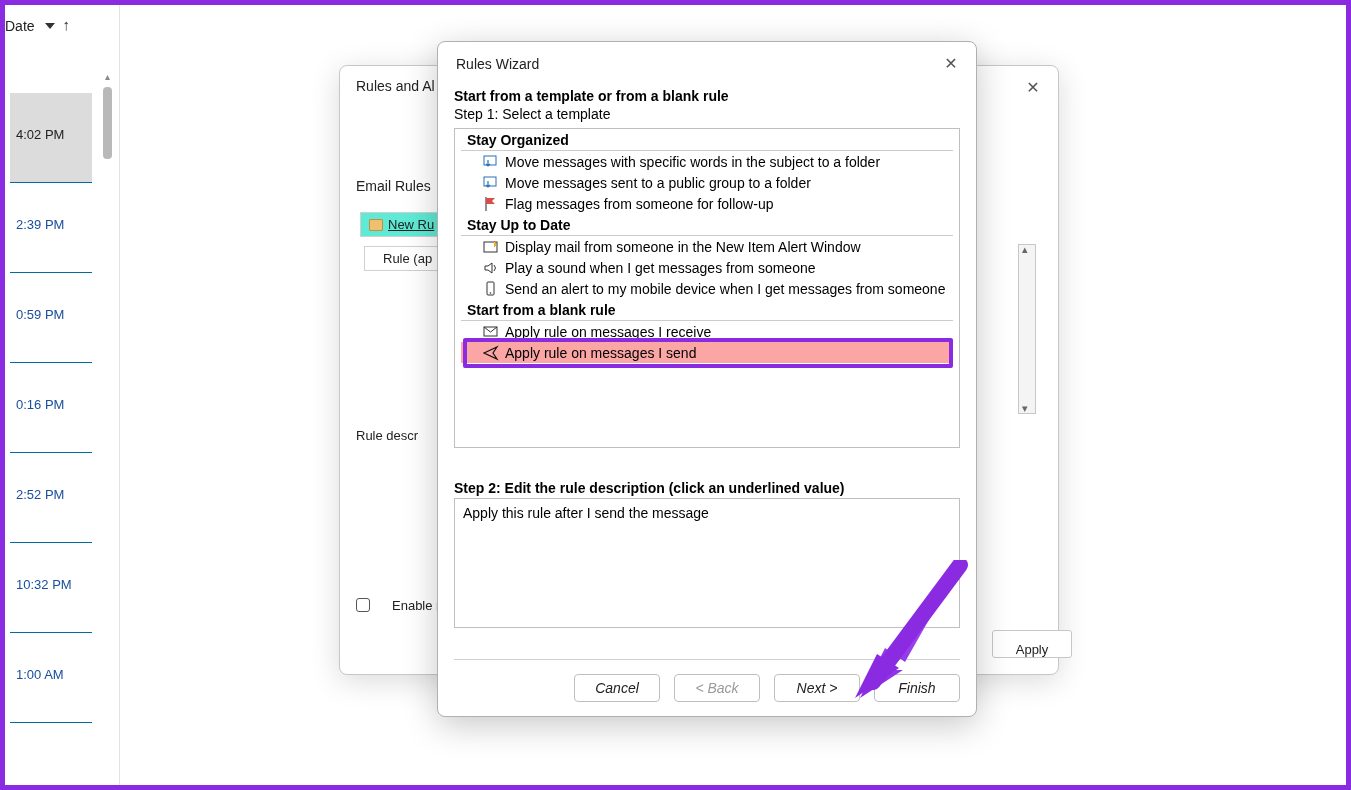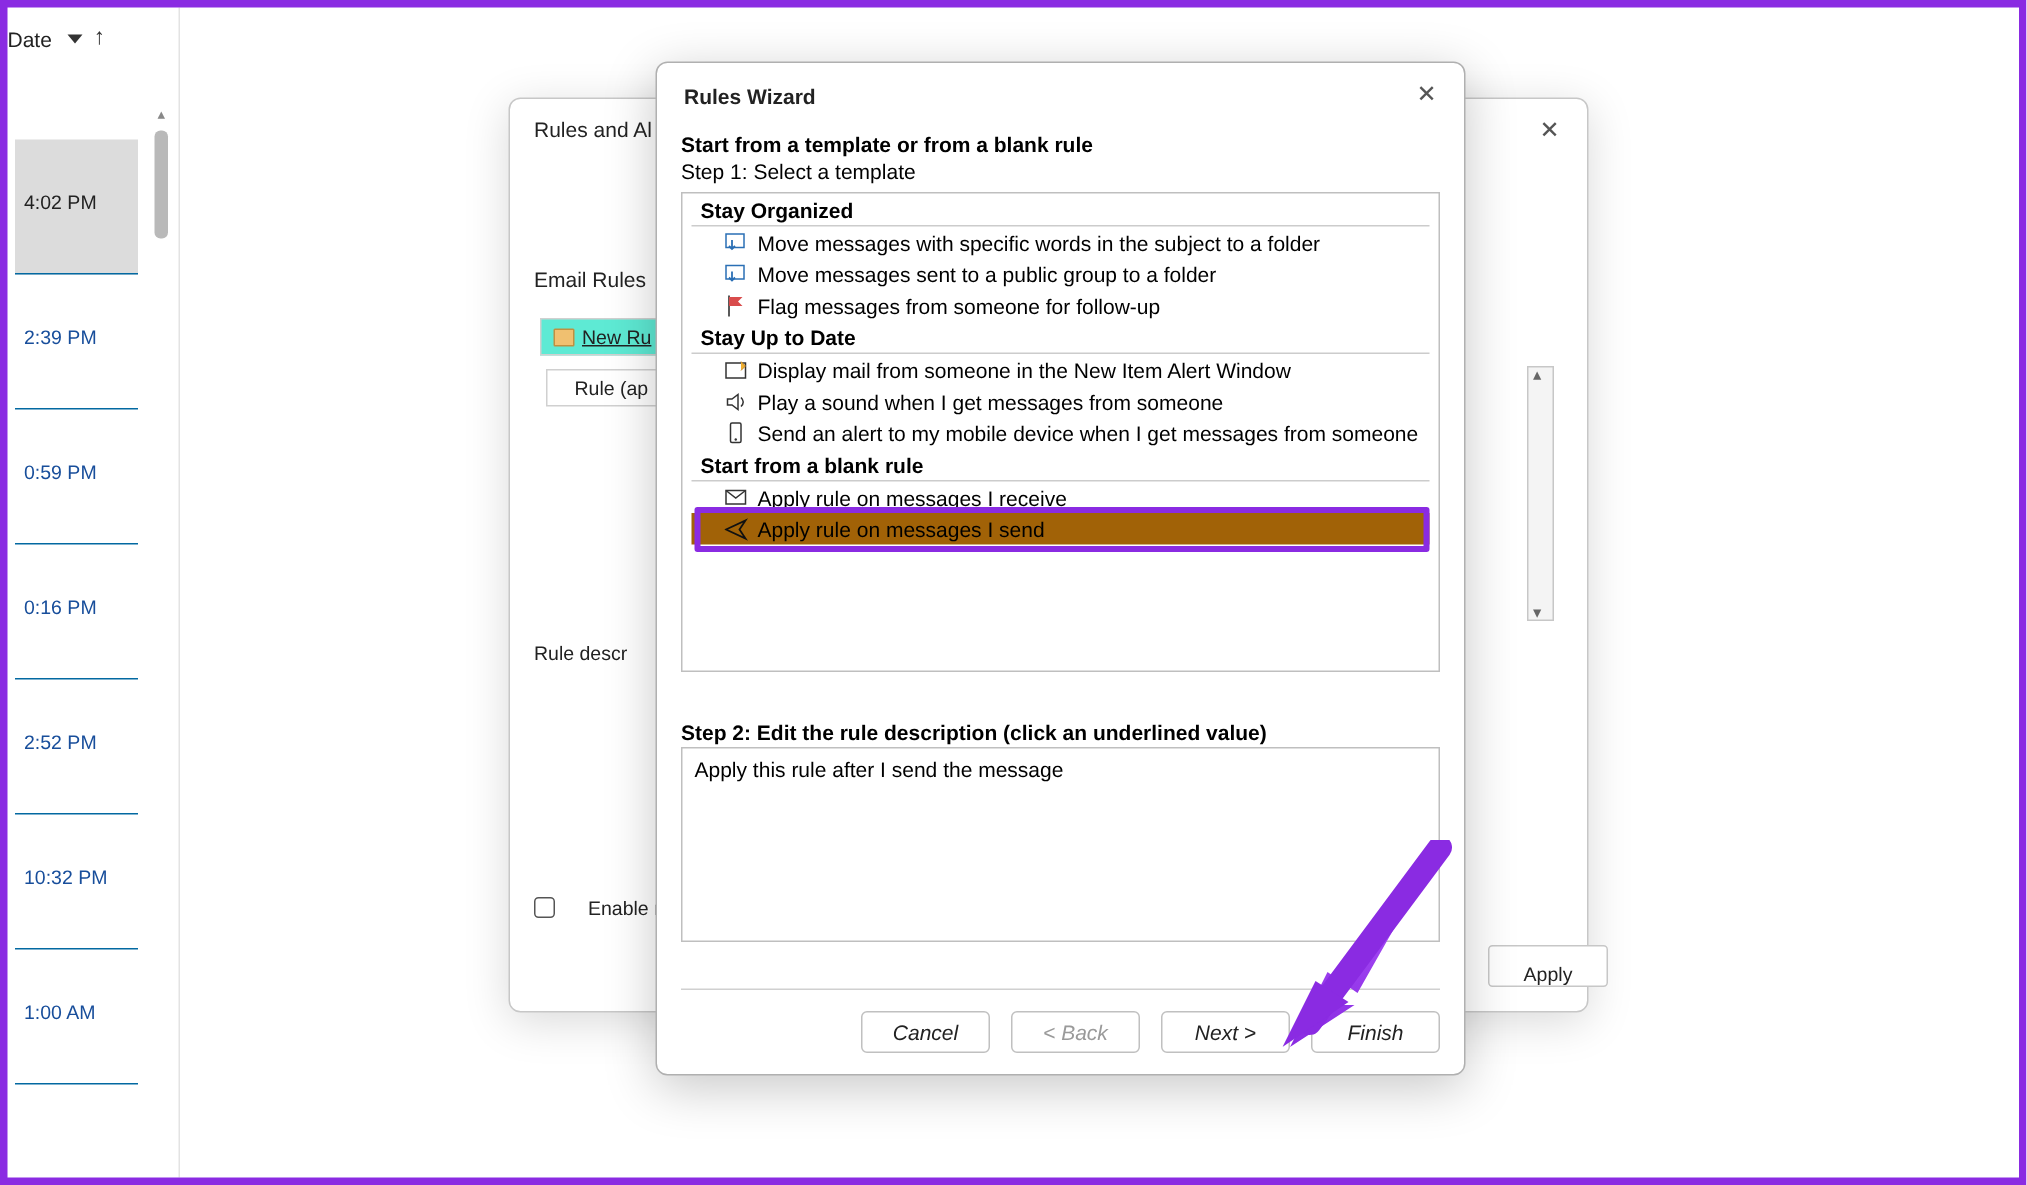--- a/index.html
+++ b/index.html
@@ -24,32 +24,32 @@
   .dlg-back .newrule span.lbl { text-decoration:underline; color:#222; }
   .dlg-back .ruleapp { position:absolute; left:24px; top:180px; font-size:13px; color:#222; border:1px solid #d0d0d0; background:#fff; padding:4px 10px 4px 18px; }
   .dlg-back .ruledesc { position:absolute; left:16px; top:362px; font-size:13px; color:#222; }
   .dlg-back .enable { position:absolute; left:16px; top:532px; display:flex; align-items:flex-start; gap:22px; font-size:13px; color:#222; }
   .dlg-back .enable .sq { width:14px; height:14px; border:1.5px solid #555; border-radius:3px; }
   .dlg-back .apply { position:absolute; right:-14px; bottom:16px; width:80px; height:28px; border:1px solid #c7c7c7; border-radius:3px; background:#fff; font-size:13px; color:#222; display:flex; align-items:flex-end; justify-content:center; }
   .dlg-back .sidescroll { position:absolute; right:22px; top:178px; width:18px; height:170px; border:1px solid #c7c7c7; background:#f4f4f4; }
   .dlg-back .sidescroll::before { content:"▴"; position:absolute; left:3px; top:-2px; font-size:11px; color:#666;}
   .dlg-back .sidescroll::after { content:"▾"; position:absolute; left:3px; bottom:-2px; font-size:11px; color:#666;}
   .wiz { position:absolute; left:437px; top:41px; width:540px; height:676px; background:#fff; border:1px solid #b0b0b0; border-radius:8px; box-shadow:0 8px 34px rgba(0,0,0,0.22); z-index:50; }
-  .wiz .wtitle { padding:14px 18px 8px; font-size:14px; color:#222;font-weight:bold; }
+  .wiz .wtitle { padding:14px 18px 8px; font-size:14px; color:#222; }
   .wiz .close { position:absolute; right:10px; top:6px; width:30px; height:30px; display:flex; align-items:center; justify-content:center; color:#555; font-size:16px; font-weight:300; }
   .wiz .body { padding:0 16px; font-size:14px; color:#000; }
   .wiz .hdr1 { font-weight:700; font-size:14px; margin-top:8px; }
   .wiz .hdr2 { font-size:14px; margin:2px 0 6px 0; }
   .wiz .listbox { border:1px solid #bfbfbf; background:#fff; height:320px; margin-top:2px; overflow:hidden; }
   .wiz .cat { font-weight:700; font-size:14px; padding:3px 4px 2px 6px; border-bottom:1px solid #ccc; margin:0 6px; }
   .wiz .cat.first { border-bottom:1px solid #ccc; }
   .wiz .opt { display:flex; align-items:center; gap:6px; padding:1px 6px 1px 28px; font-size:14px; color:#000; height:21px; }
   .wiz .opt .ic { width:16px; height:16px; display:flex; align-items:center; justify-content:center; flex-shrink:0; }
   .wiz .highlight-wrap { margin:0 6px; position:relative; }
-  .wiz .highlight-wrap .opt { background:#a16207; padding-left:22px; }
+  .wiz .highlight-wrap .opt { background:#fca5a5; padding-left:22px; }
   .wiz .purplebox { position:absolute; left:2px; right:0px; top:-4px; height:30px; border:4px solid #8a2be2; border-radius:2px; pointer-events:none; }
   .wiz .step2 { font-weight:700; font-size:14px; margin-top:32px; }
   .wiz .descbox { border:1px solid #bfbfbf; height:130px; padding:6px 8px; font-size:14px; color:#000; margin-top:2px; }
   .wiz .btnrow { position:absolute; left:16px; right:16px; bottom:14px; border-top:1px solid #d0d0d0; padding-top:14px; display:flex; justify-content:flex-end; gap:14px;font-style:italic; }
   .wiz .btn { border:1px solid #c0c0c0; border-radius:4px; background:#fff; font-size:14px; color:#222; width:86px; height:28px; display:flex; align-items:center; justify-content:center; }
   .wiz .btn.disabled { color:#9a9a9a; }
   svg.movefolder { width:16px; height:16px; }
   .arrow-annot { position:absolute; left:855px; top:560px; width:120px; height:140px; z-index:60; pointer-events:none; }
 </style>
 </head>

